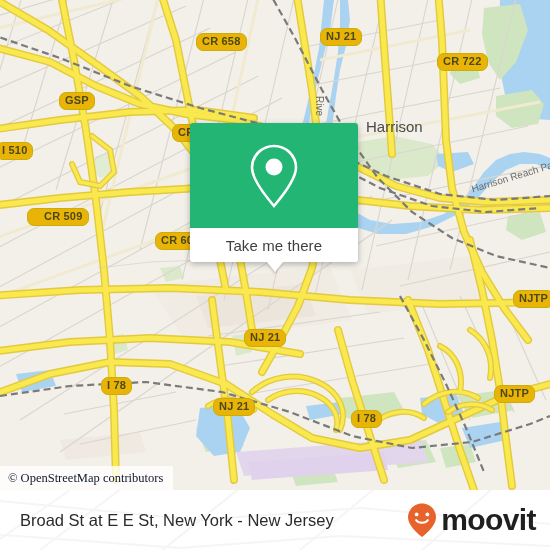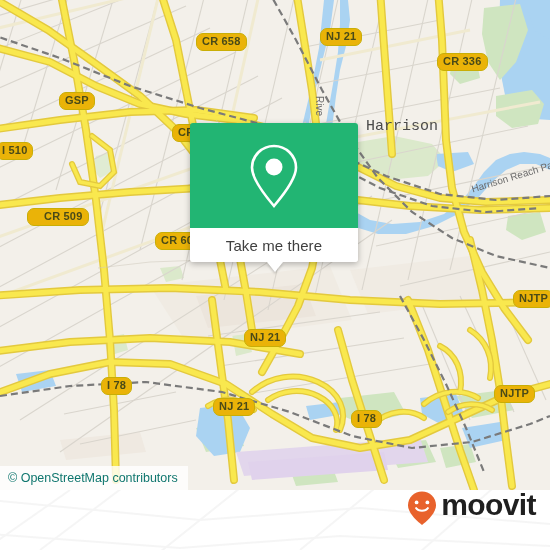--- a/index.html
+++ b/index.html
@@ -48,21 +48,21 @@
     font-size: 11px;
     line-height: 13px;
     padding: 1px 5px 2px 5px;
     white-space: nowrap;
     letter-spacing: 0.2px;
     box-sizing: border-box;
   }
   .placelabel {
     position: absolute;
     color: #4a4a4a;
-    font-family: Liberation Mono, monospace;
+    font-family: Liberation Sans, sans-serif;
     font-size: 15px;
     white-space: nowrap;
   }
   .streetlabel {
     position: absolute;
     color: #6b6b6b;
     font-family: "Liberation Sans", sans-serif;
     font-size: 10px;
     white-space: nowrap;
   }
@@ -122,22 +122,22 @@
     left: 0;
     top: 466px;
     height: 24px;
     padding: 0 10px 0 8px;
     display: flex;
     align-items: center;
     background: rgba(255,255,255,0.80);
     z-index: 25;
   }
   #attribution-text {
-    color: #0f766e;
-    font-family: Liberation Sans, sans-serif;
+    color: #0f172a;
+    font-family: Liberation Serif, serif;
     font-size: 12.5px;
     white-space: nowrap;
   }
 
   
   #footer {
     position: absolute;
     left: 0;
     top: 490px;
     width: 550px;
@@ -162,20 +162,21 @@
     font-family: "Liberation Sans", sans-serif;
     font-size: 16.5px;
     white-space: nowrap;
   }
   #brand {
     position: absolute;
     right: 14px;
     top: 0;
     height: 60px;
     display: flex;
+    align-items: center;
     gap: 2px;
   }
   #brand-wordmark {
     color: #1f1f1f;
     font-family: "Liberation Sans", sans-serif;
     font-size: 30px;
     font-weight: bold;
     letter-spacing: -0.6px;
     line-height: 30px;
   }
@@ -378,21 +379,21 @@
           <path d="M216 120 L240 140 L256 166"></path>
           <path d="M98 268 L150 262 L204 260"></path>
         </g>
       </g>
     </svg>
 
     <div>
 
       <div class="shield" style="left:196px; top:33px;">CR 658</div>
       <div class="shield" style="left:320px; top:28px;">NJ 21</div>
-      <div class="shield" style="left:437px; top:53px;">CR 336</div>
+      <div class="shield" style="left:437px; top:53px;">CR 722</div>
       <div class="shield" style="left:59px; top:71px;margin-top:21px;">GSP</div>
       <div class="shield" style="left:172px; top:124px;">CR</div>
       <div class="shield" style="left:-4px; top:142px;">I 510</div>
       <div class="shield" style="left:27px; top:208px;padding-left:16px;">CR 509</div>
       <div class="shield" style="left:155px; top:232px;">CR 603</div>
       <div class="shield" style="left:513px; top:290px;">NJTP</div>
       <div class="shield" style="left:244px; top:329px;">NJ 21</div>
       <div class="shield" style="left:101px; top:377px;">I 78</div>
       <div class="shield" style="left:213px; top:398px;">NJ 21</div>
       <div class="shield" style="left:494px; top:385px;">NJTP</div>
@@ -428,20 +429,21 @@
         <path d="M-10 56 L70 0"></path>
         <path d="M40 60 L130 -8"></path>
         <path d="M160 62 L250 -10"></path>
         <path d="M300 60 L380 -6"></path>
         <path d="M420 62 L500 -8"></path>
         <path d="M-10 10 L200 30 L360 18 L550 34"></path>
         <path d="M-10 44 L180 58 L340 46 L550 56"></path>
       </g>
     </svg>
 
+    <div id="footer-title">Broad St at E E St, New York - New Jersey</div>
 
     <div id="brand">
       <svg width="34" height="36" viewBox="0 0 34 36">
         <path d="M17 1.5 C9.3 1.5 3 7.6 3 15.2 C3 23.3 12.2 31.2 17 35 C21.8 31.2 31 23.3 31 15.2 C31 7.6 24.7 1.5 17 1.5 Z" fill="#e8622c"></path>
         <circle cx="11.6" cy="12.4" r="1.9" fill="#ffffff"></circle>
         <circle cx="22.4" cy="12.4" r="1.9" fill="#ffffff"></circle>
         <path d="M11.2 18.2 C13.4 21.6 20.6 21.6 22.8 18.2" fill="none" stroke="#ffffff" stroke-width="2.1" stroke-linecap="round"></path>
       </svg>
       <span id="brand-wordmark">moovit</span>
     </div>

